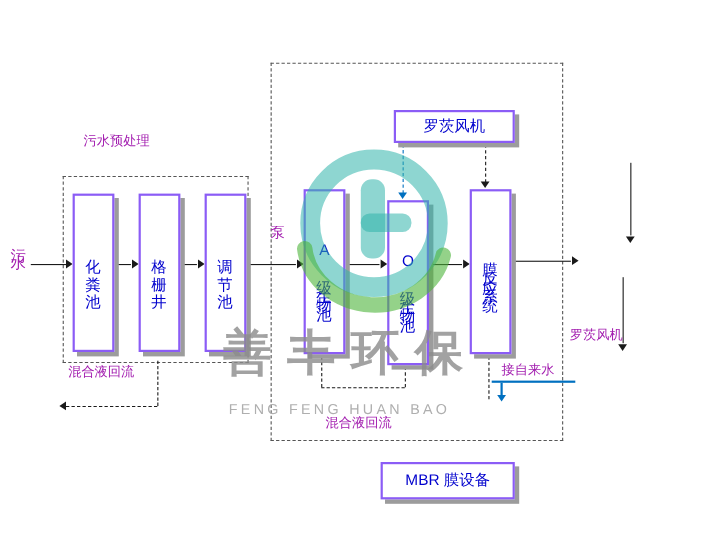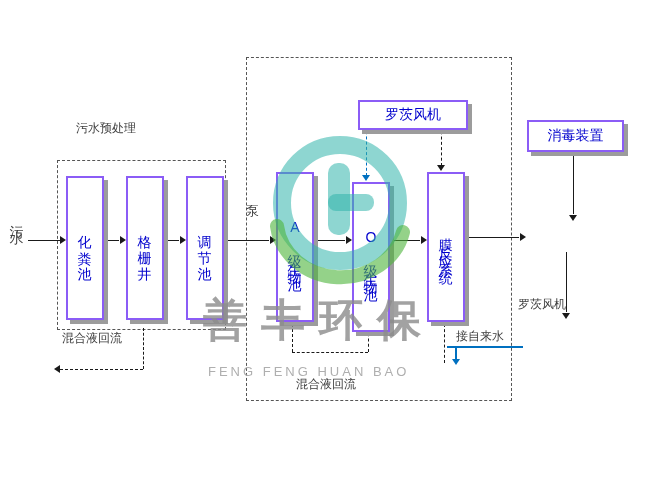--- a/index.html
+++ b/index.html
@@ -7,21 +7,21 @@
   #canvas{position:relative;width:650px;height:500px;background:#fff;overflow:hidden;}
 
   .box{position:absolute;background:#fff;border:2px solid #8b5cf6;
        box-shadow:4px 4px 0 var(--shadow);display:flex;align-items:center;justify-content:center;
        color:var(--box_text);z-index:2;}
   .hboxtxt{font-size:14px;white-space:nowrap;}
   .vtext{writing-mode:vertical-rl;text-orientation:upright;font-size:14px;}
   .v3{letter-spacing:16px;}
   .v5{letter-spacing:8px;}
 
-  .lbl{position:absolute;color:#404040;font-size:12px;z-index:2;white-space:nowrap;}
+  .lbl{position:absolute;color:#a21caf;font-size:12px;z-index:2;white-space:nowrap;}
 
   .dashed-region{position:absolute;border:1px dashed #555;z-index:1;}
 
   .hline{position:absolute;height:1px;background:var(--line);z-index:1;}
   .vline{position:absolute;width:1px;background:var(--line);z-index:1;}
   .hline.blue{height:2px;background:var(--tap_line);}
   .vline.blue{width:2px;background:var(--tap_line);}
   .hdash{position:absolute;height:0;border-top:1px dashed var(--line);z-index:1;}
   .vdash{position:absolute;width:0;border-left:1px dashed var(--line);z-index:1;}
   .vdash.bdash{border-left-color:var(--tap_line);}
@@ -72,22 +72,22 @@
   <div class="box" style="left:352px;top:182px;width:34px;height:146px">
     <span class="vtext v5">O级生物池</span>
   </div>
   <div class="box" style="left:427px;top:172px;width:34px;height:146px">
     <span class="vtext v5">膜反应系统</span>
   </div>
 
   <div class="box" style="left:358px;top:100px;width:106px;height:26px">
     <span class="hboxtxt">罗茨风机</span>
   </div>
-  <div class="box" style="left:527px;top:120px;width:93px;height:28px">
-    <span class="hboxtxt">消毒装置</span>
+  <div class="box" style="left:346px;top:420px;width:118px;height:30px">
+    <span class="hboxtxt">MBR 膜设备</span>
   </div>
 
   <div class="hline" style="left:28px;top:240px;width:32px"></div>
   <div class="ah ah-r" style="left:60px;top:236px"></div>
 
   <div class="hline" style="left:100px;top:240px;width:19px"></div>
   <div class="ah ah-r" style="left:120px;top:236px"></div>
 
   <div class="hline" style="left:160px;top:240px;width:19px"></div>
   <div class="ah ah-r" style="left:180px;top:236px"></div>

